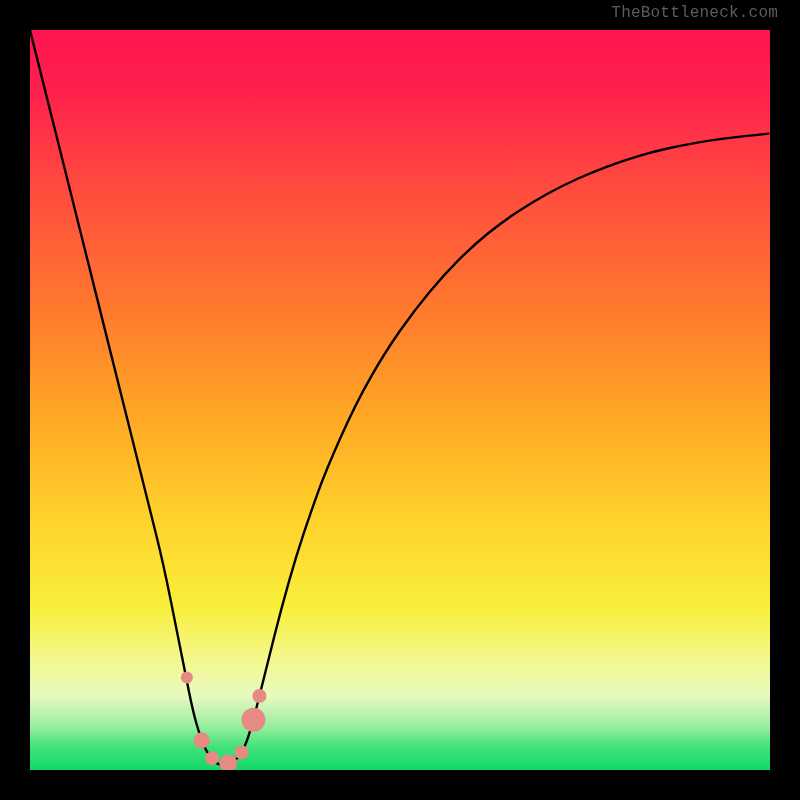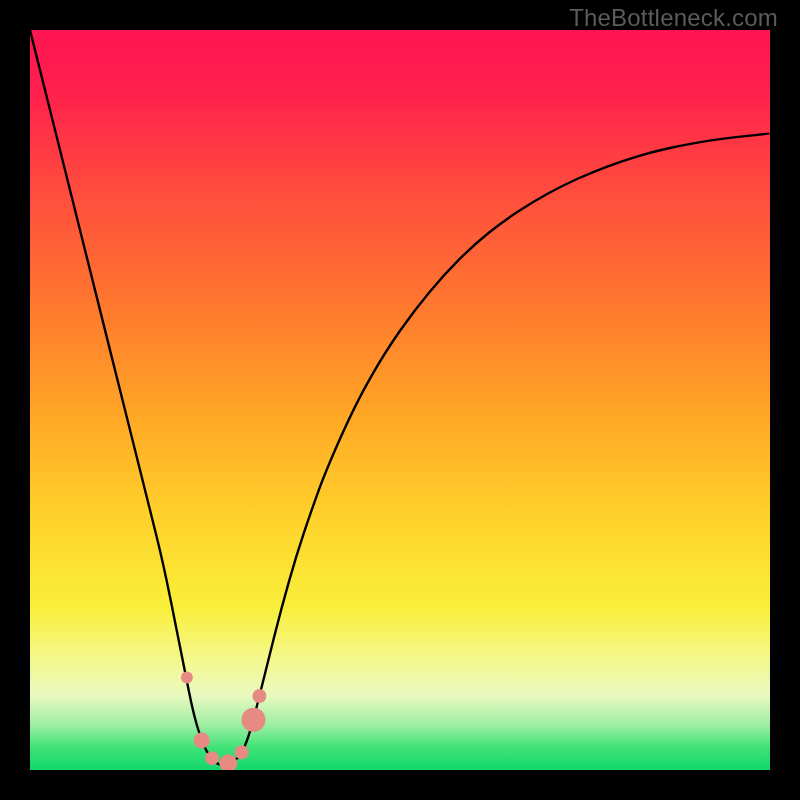--- a/index.html
+++ b/index.html
@@ -35,22 +35,22 @@
     position: absolute;
     left: 0;
     top: 0;
     width: 100%;
     height: 100%;
   }
   .watermark {
     position: absolute;
     top: 4px;
     right: 22px;
-    font-family: Liberation Sans, sans-serif;
-    font-size: 24px;
+    font-family: Liberation Mono, monospace;
+    font-size: 16px;
     color: #5c5c5c;
     font-weight: 500;
     letter-spacing: 0.2px;
     white-space: nowrap;
   }
   .marker {
     fill: #e78a83;
   }
 </style>
 </head>

